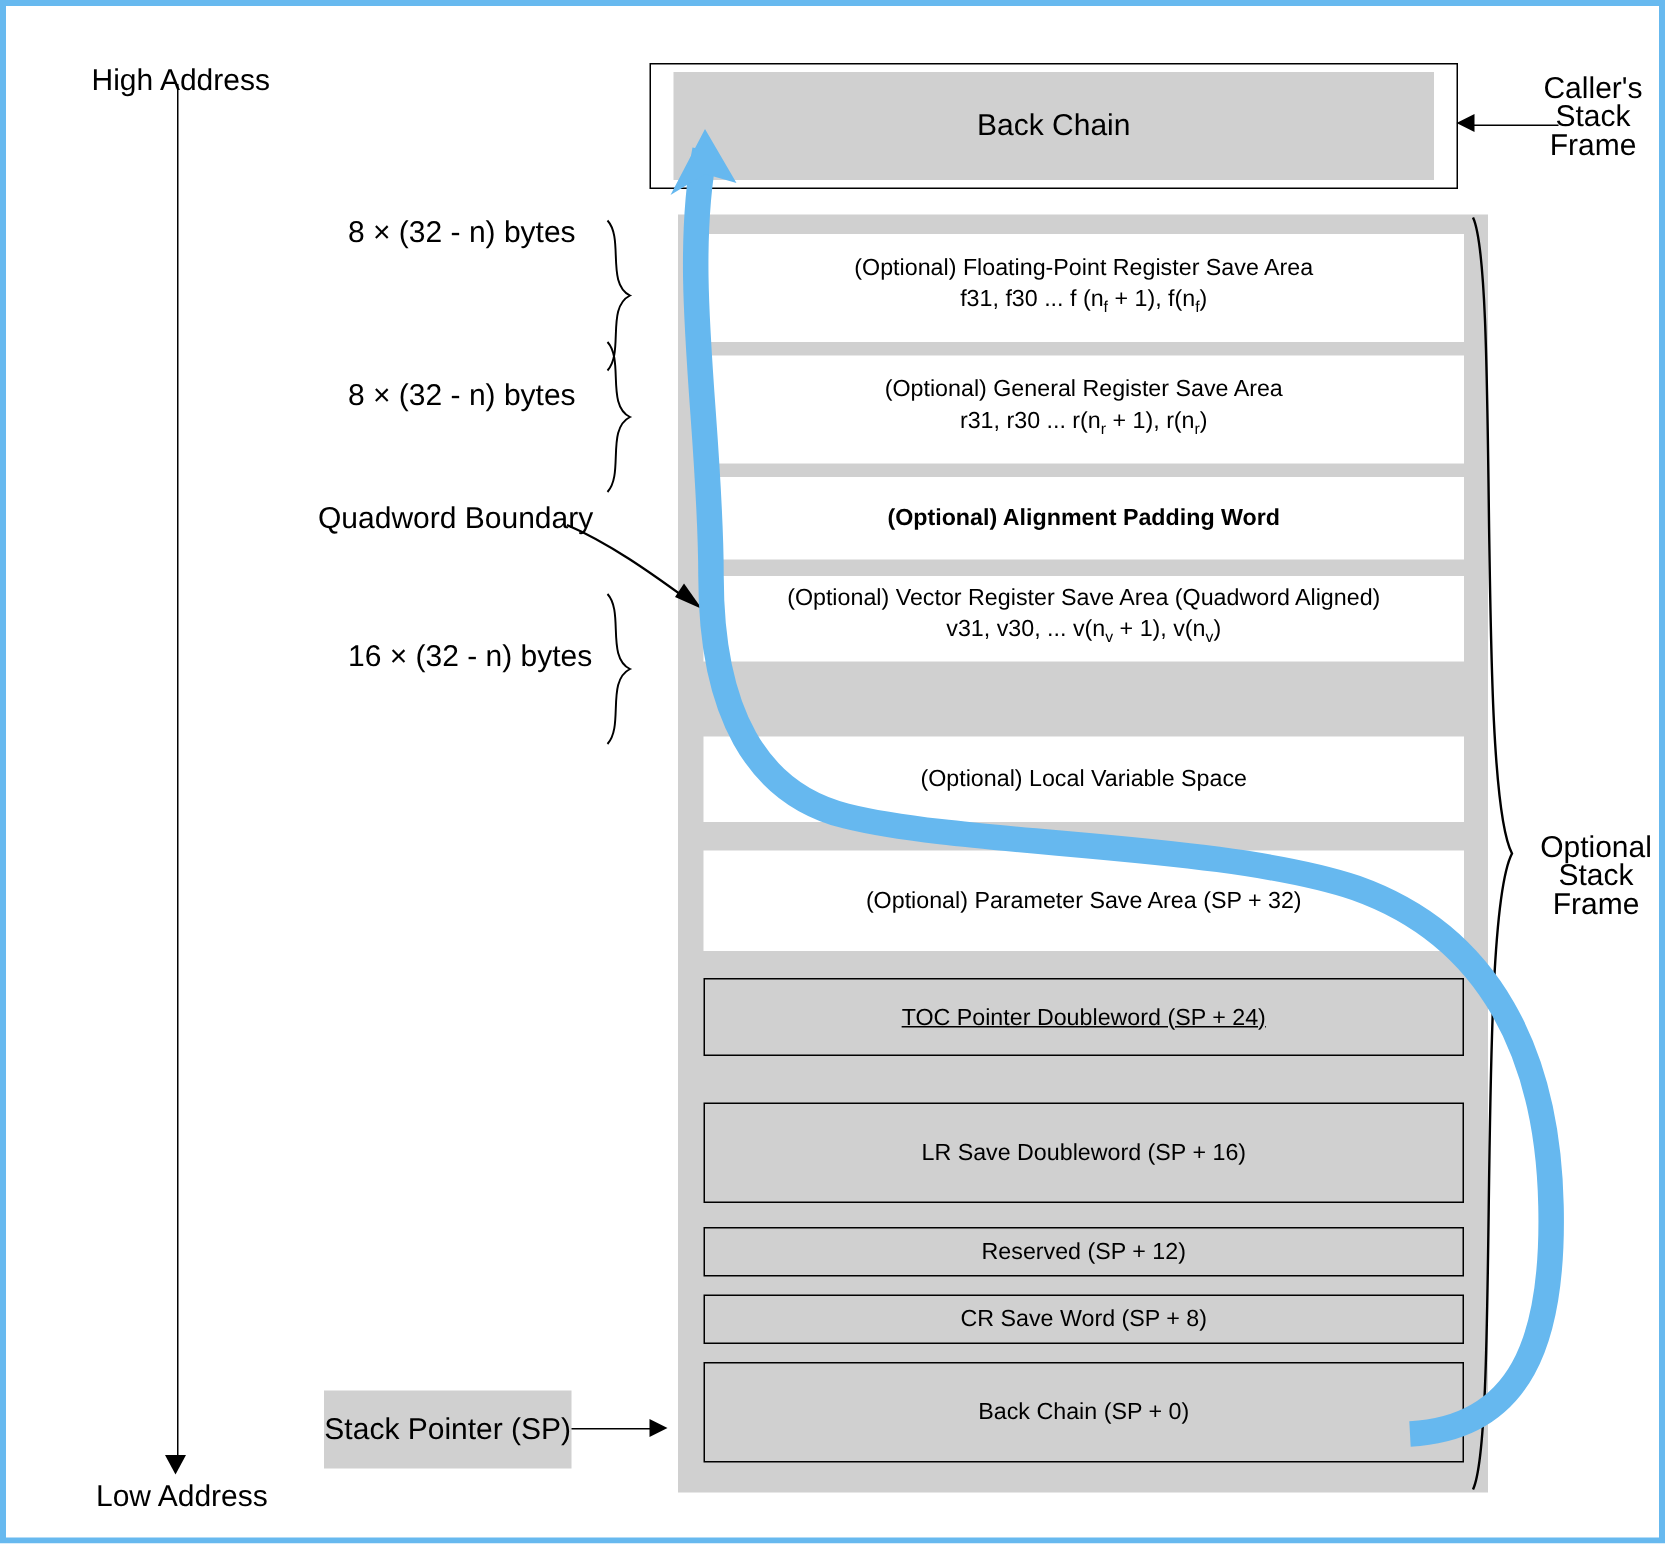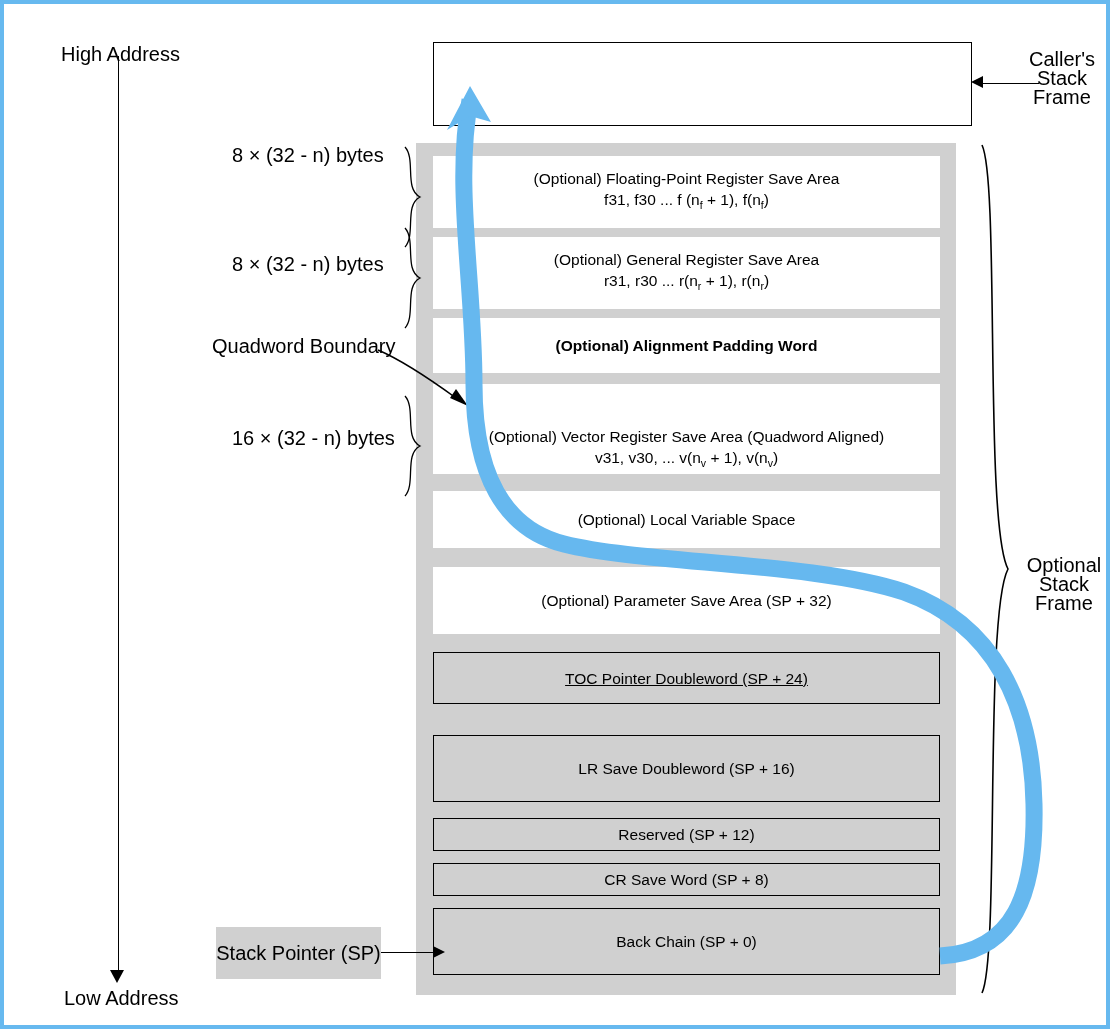--- a/index.html
+++ b/index.html
@@ -66,21 +66,21 @@
     border-bottom:6.5px solid transparent;
     border-right:12px solid #000;
   }
   #callers-stack-frame-label{
     left:1018px;top:46px;width:80px;
     text-align:center;
   }
 
   
   #current-frame-container{
-    left:412px;top:139px;width:540px;height:852px;
+    left:448px;top:139px;width:540px;height:852px;
     background:#d0d0d0;
   }
 
   
   .row{
     position:absolute;
     left:17px;width:507px;
     box-sizing:border-box;
     display:flex;
     flex-direction:column;
@@ -148,41 +148,44 @@
 <body>
 
 <div id="page">
 
   <div class="abs txt" id="high-address">High Address</div>
   <div class="abs" id="axis-line"></div>
   <div class="abs" id="axis-arrow"></div>
   <div class="abs txt" id="low-address">Low Address</div>
 
   <div class="abs" id="caller-frame-box"></div>
+  <div class="abs txt" id="caller-backchain">
+    <span>Back Chain</span>
+  </div>
   <div class="abs" id="caller-arrow-line"></div>
   <div class="abs" id="caller-arrow-head"></div>
   <div class="abs txt" id="callers-stack-frame-label">
     <div>Caller's</div>
     <div>Stack</div>
     <div>Frame</div>
   </div>
 
   <div class="abs" id="current-frame-container">
       <div class="row" style="top: 13px; height: 72px;">
         <div class="l1">(Optional) Floating-Point Register Save Area</div>
         <div class="l2">f31, f30 ... f (n<sub>f</sub> + 1), f(n<sub>f</sub>)</div>
       </div>
       <div class="row" style="top: 94px; height: 72px;">
         <div class="l1">(Optional) General Register Save Area</div>
         <div class="l2">r31, r30 ... r(n<sub>r</sub> + 1), r(n<sub>r</sub>)</div>
       </div>
       <div class="row" style="top: 175px; height: 55px; font-weight: bold;">
         <div class="l1">(Optional) Alignment Padding Word</div>
       </div>
-      <div class="row" style="top: 241px; height: 90px; justify-content: flex-end;">
+      <div class="row" style="top: 241px; height: 57px;">
         <div class="l1">(Optional) Vector Register Save Area (Quadword Aligned)</div>
         <div class="l2">v31, v30, ... v(n<sub>v</sub> + 1), v(n<sub>v</sub>)</div>
       </div>
       <div class="row" style="top: 348px; height: 57px;">
         <div class="l1">(Optional) Local Variable Space</div>
       </div>
       <div class="row" style="top: 424px; height: 67px;">
         <div class="l1">(Optional) Parameter Save Area (SP + 32)</div>
       </div>
       <div class="row filled" style="top: 509px; height: 52px; text-decoration: underline;">

